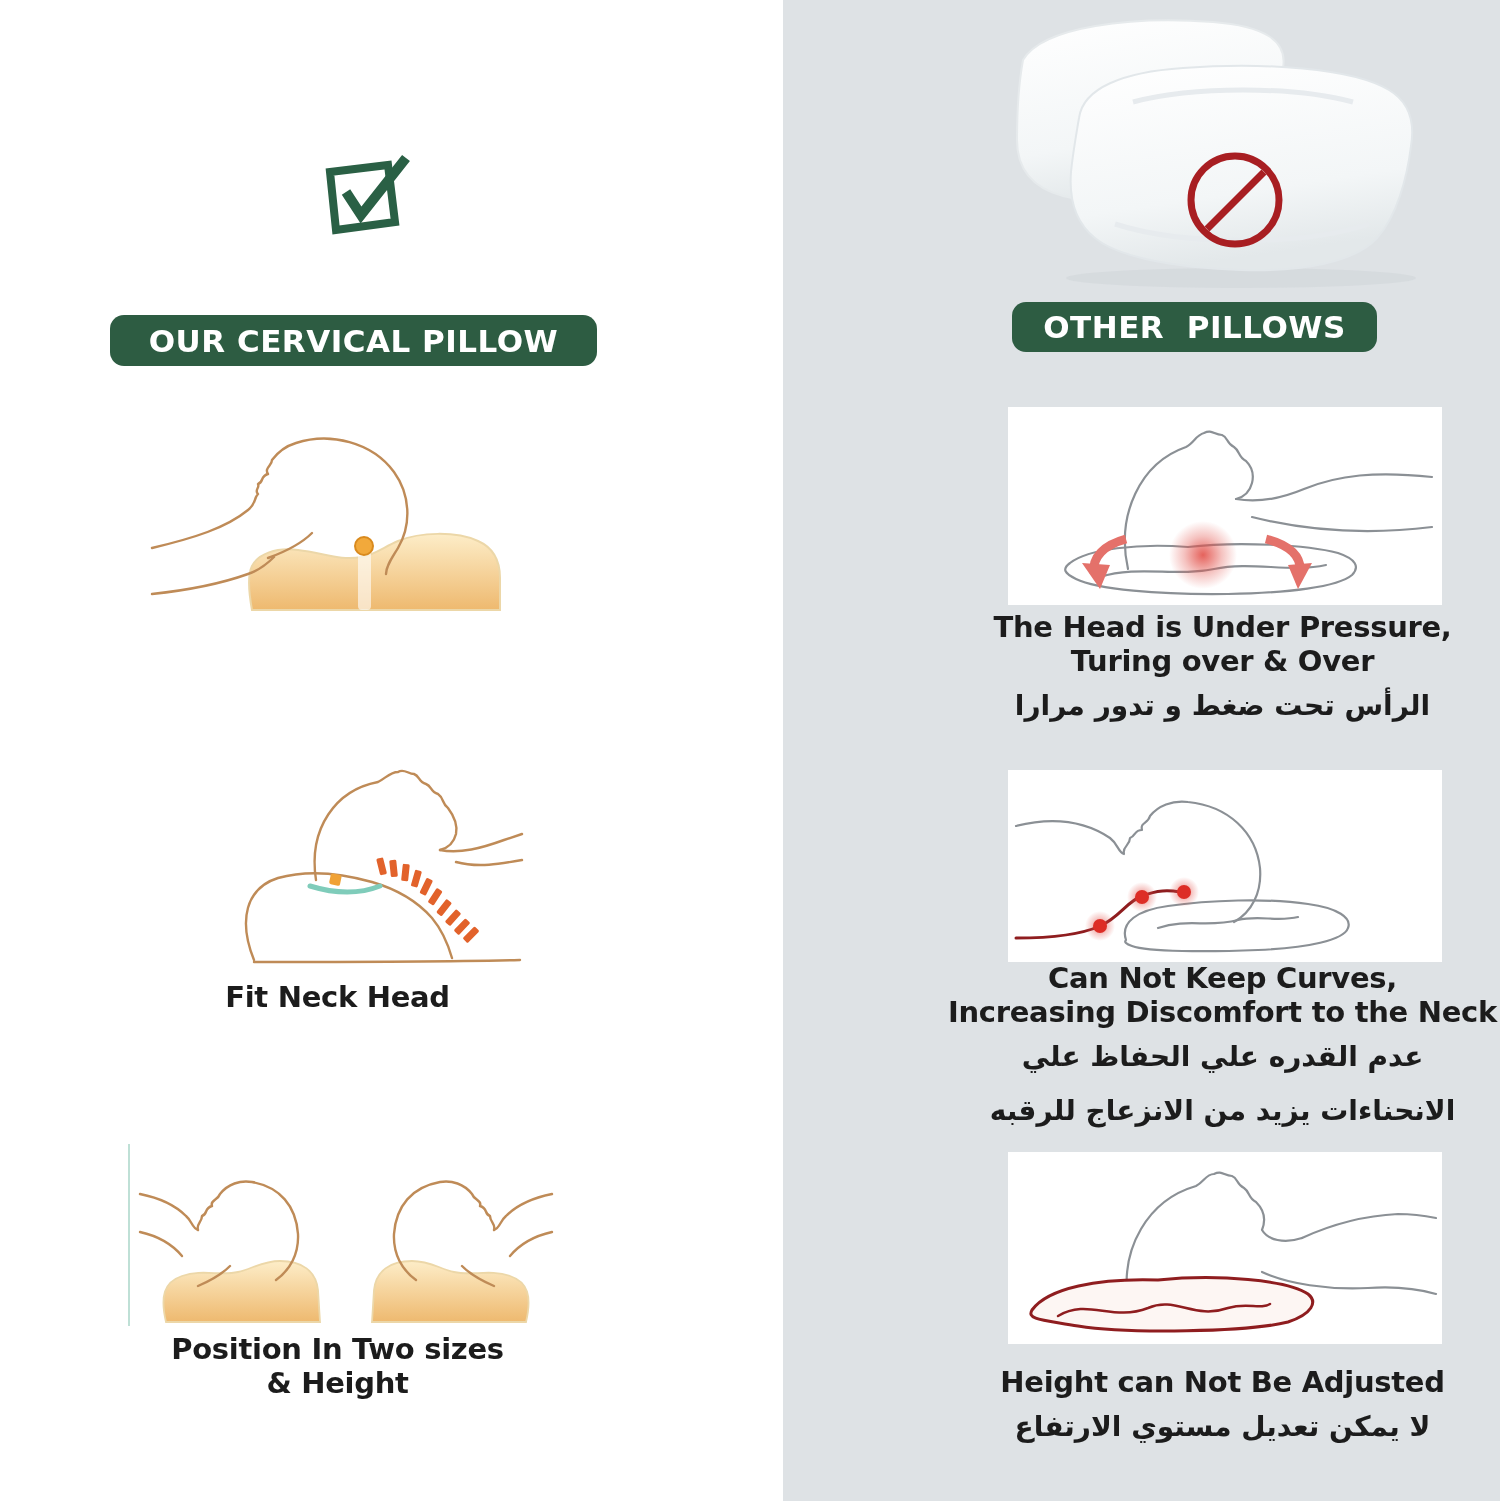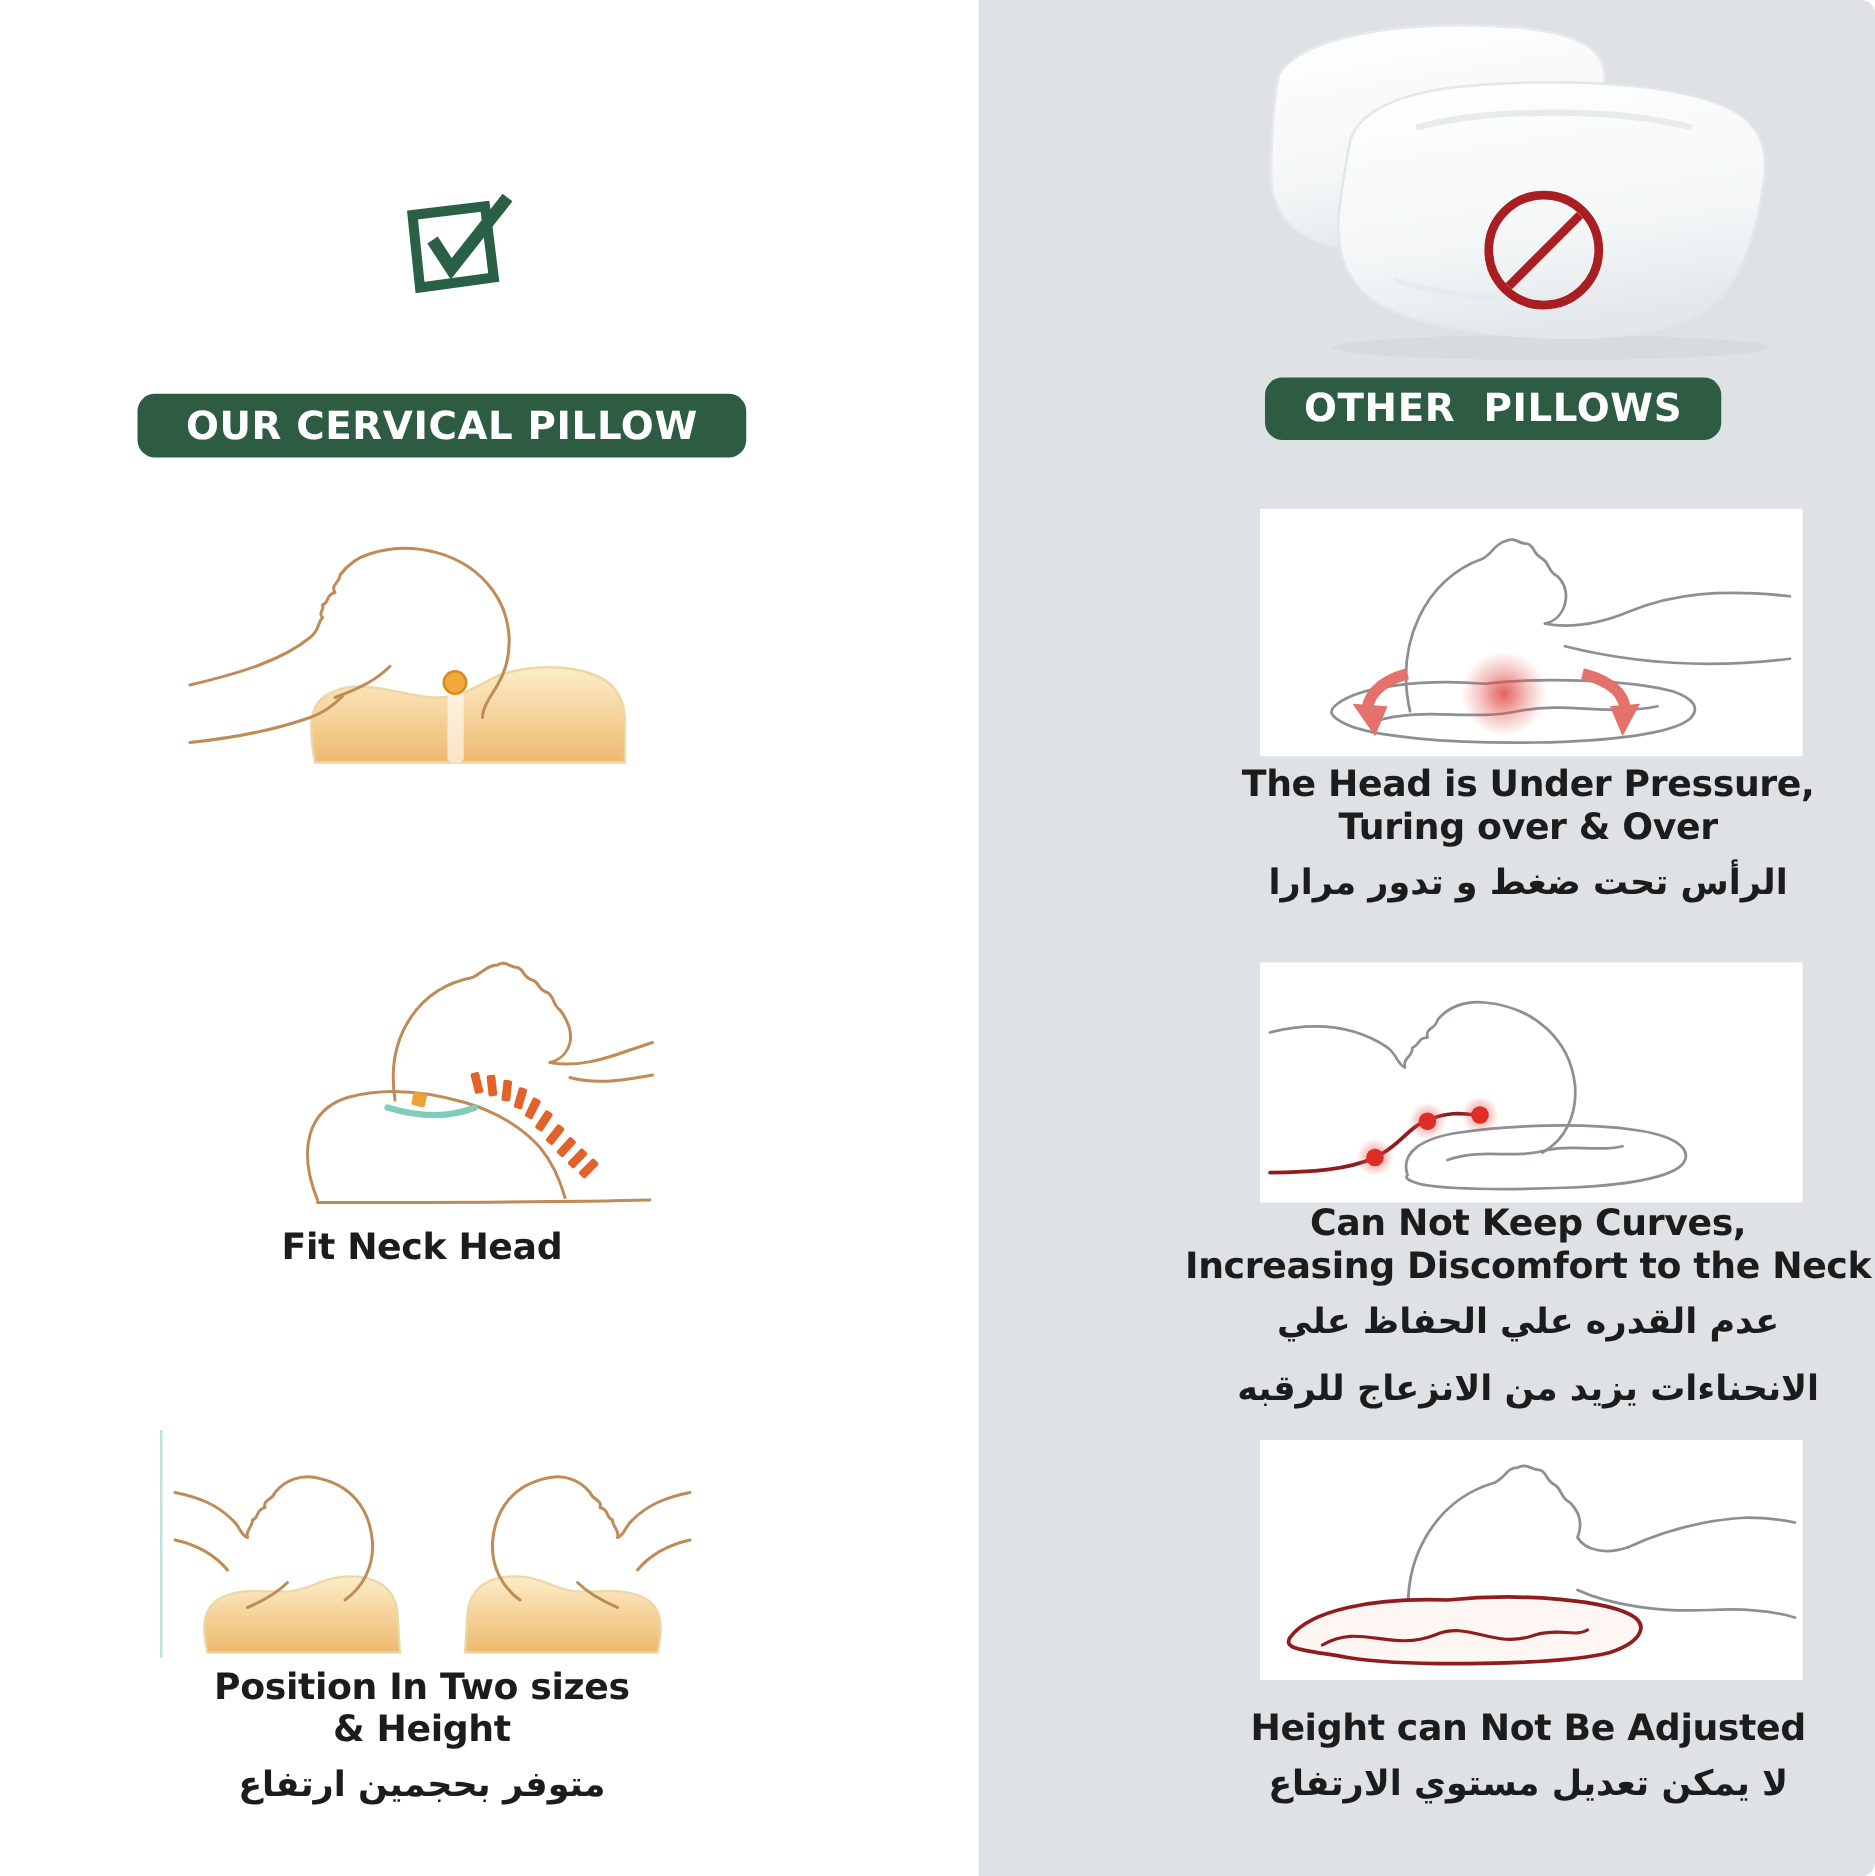--- a/index.html
+++ b/index.html
@@ -1,17 +1,17 @@
 <!DOCTYPE html>
 <html style="--banner-green: #2d5c42; --check-green: #2a6045; --prohibition-red: #a81e22; --glow-red: #e2514a; --curve-red: #8f1d1f; --panel-gray: #dee2e5; --pillow-light: #fdedc8; --pillow-dark: #eeb96f; --outline-tan: #bf8b57; --outline-gray: #8b9095; --spine-orange: #e2622b; --teal-accent: #7fccba; --text-dark: #1c1c1c;"><head>
 <meta charset="utf-8">
 <style>
   html,body{margin:0;padding:0;background:#fff;}
   .page{position:relative;width:1500px;height:1501px;background:#ffffff;overflow:hidden;
-        font-family:"DejaVu Sans",sans-serif;color:var(--text-dark,#1c1c1c);border-radius:11px;}
+        font-family:"DejaVu Sans",sans-serif;color:var(--text-dark,#1c1c1c);}
   .abs{position:absolute;}
   .panel{position:absolute;left:783px;top:0;width:717px;height:1501px;
          background:var(--panel-gray,#dee2e5);}
   .banner{position:absolute;background:var(--banner-green,#2d5c42);border-radius:14px;
           display:flex;align-items:center;justify-content:center;}
   .banner span{color:#ffffff;font-weight:bold;font-size:31px;letter-spacing:.5px;white-space:pre;}
   .caption{position:absolute;text-align:center;}
   .caption .en{font-weight:bold;font-size:29px;line-height:34px;letter-spacing:-0.3px;}
   .caption .ar{font-weight:bold;font-size:28px;line-height:52px;direction:rtl;margin-top:2px;}
   .wbox{position:absolute;background:#ffffff;}
@@ -108,21 +108,20 @@
       </g>
     </defs>
     <line x1="3" y1="8" x2="3" y2="190" stroke="#bfe0d6" stroke-width="2"></line>
     <use href="#sleeperFig" transform="translate(12,4)"></use>
     <use href="#sleeperFig" transform="translate(428,4) scale(-1,1)"></use>
   </svg>
 
   <div class="caption" style="left:80px;top:1332px;width:515px">
     <div class="en">Position In Two sizes</div>
     <div class="en">&amp; Height</div>
-    <div class="ar" dir="rtl">متوفر بحجمين ارتفاع</div>
   </div>
 
   <svg class="abs" style="left:983px;top:10px" width="464" height="298" viewBox="0 0 464 298">
     <defs>
       <linearGradient id="pillowPhoto" x1="0" y1="0" x2="0.25" y2="1">
         <stop offset="0" stop-color="#ffffff"></stop>
         <stop offset="0.7" stop-color="#f3f6f7"></stop>
         <stop offset="1" stop-color="#e3e8ea"></stop>
       </linearGradient>
     </defs>

